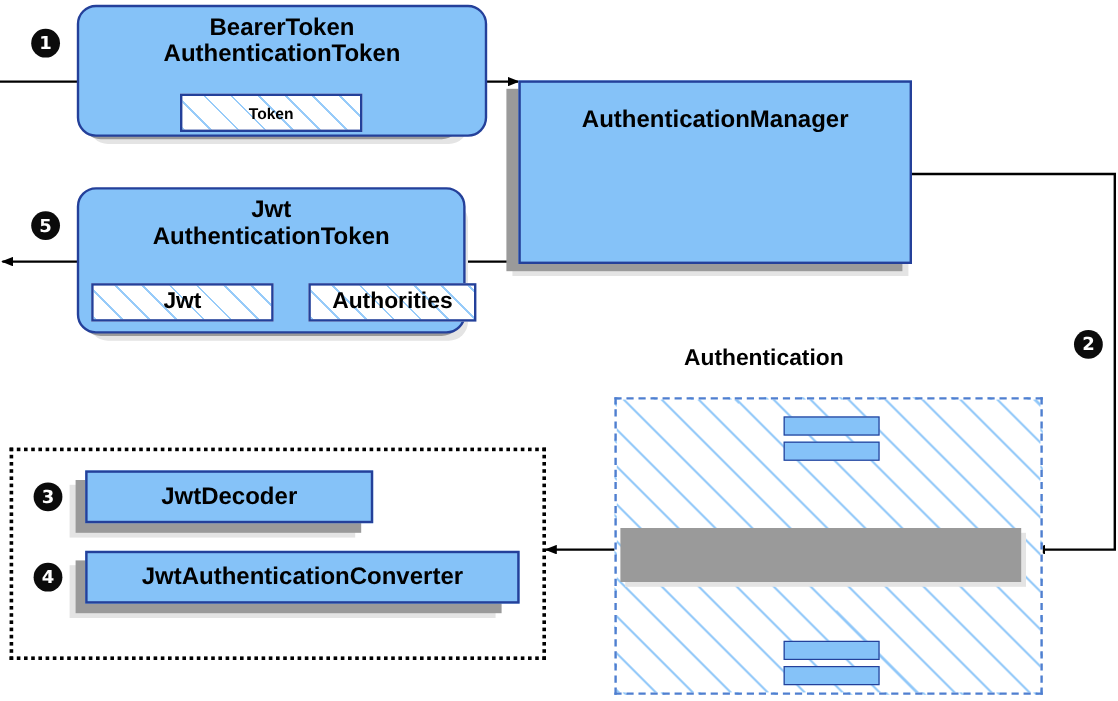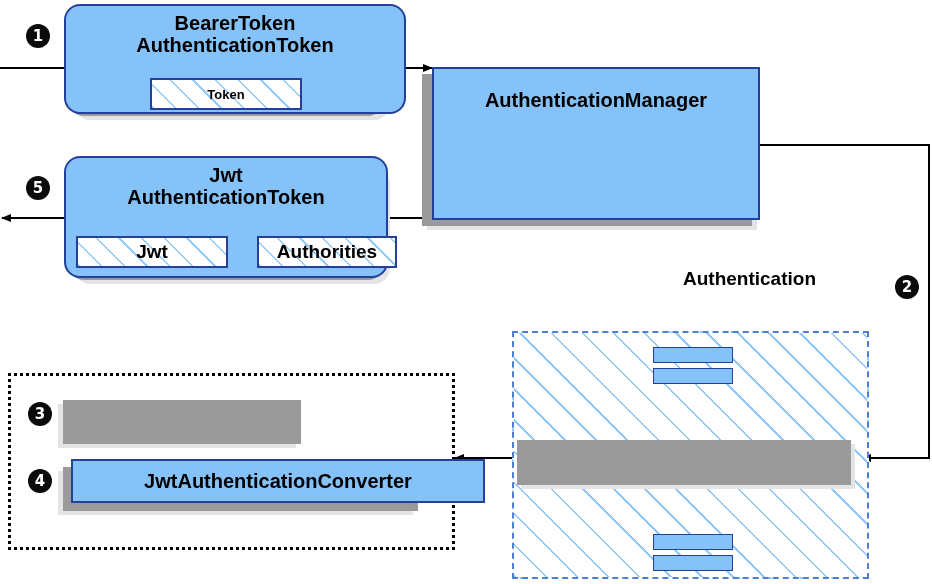--- a/index.html
+++ b/index.html
@@ -99,22 +99,23 @@
     align-items: center;
     justify-content: center;
     line-height: 1;
     font-family: "DejaVu Sans", sans-serif;
   }
 
   .plain-label {
     position: absolute;
     font-weight: bold;
     color: #000000;
-    text-align: right;
+    text-align: left;
     line-height: 1.15;
+    margin-top: 20px;
   }
 
   svg.overlay {
     position: absolute;
     left: 0;
     top: 0;
     width: 932px;
     height: 584px;
     pointer-events: none;
   }
@@ -208,26 +209,29 @@
   <div class="shadow-rect light" style="left:521px; top:444px; width:334px; height:45px;"></div>
   <div class="shadow-rect" style="left:517px; top:440px; width:334px; height:45px;"></div>
 
   <div class="small-bar" style="left:653px; top:534px; width:80px; height:16px;"></div>
   <div class="small-bar" style="left:653px; top:555px; width:80px; height:16px;"></div>
 
   <div class="dotted-region" style="left:8px; top:373px; width:447px; height:177px;"></div>
 
   <div class="shadow-rect light" style="left:58px; top:404px; width:238px; height:44px;"></div>
   <div class="shadow-rect" style="left:63px; top:400px; width:238px; height:44px;"></div>
+  <div class="blue-box" style="left:71px; top:392px; width:240px; height:44px; font-size:20px;">
+    <span>JwtDecoder</span>
+  </div>
   <div class="num-circle" style="left:28px; top:402px;">
     <span>3</span>
   </div>
 
   <div class="shadow-rect light" style="left:58px; top:471px; width:355px; height:44px;"></div>
   <div class="shadow-rect" style="left:63px; top:467px; width:355px; height:44px;"></div>
-  <div class="blue-box" style="left:71px; top:459px; width:414px; height:44px; font-size:20px;">
+  <div class="blue-box" style="left:71px; top:459px; width:362px; height:44px; font-size:20px;">
     <span>JwtAuthenticationConverter</span>
   </div>
   <div class="num-circle" style="left:28px; top:469px;">
     <span>4</span>
   </div>
 
 </div>
 
 </body></html>

